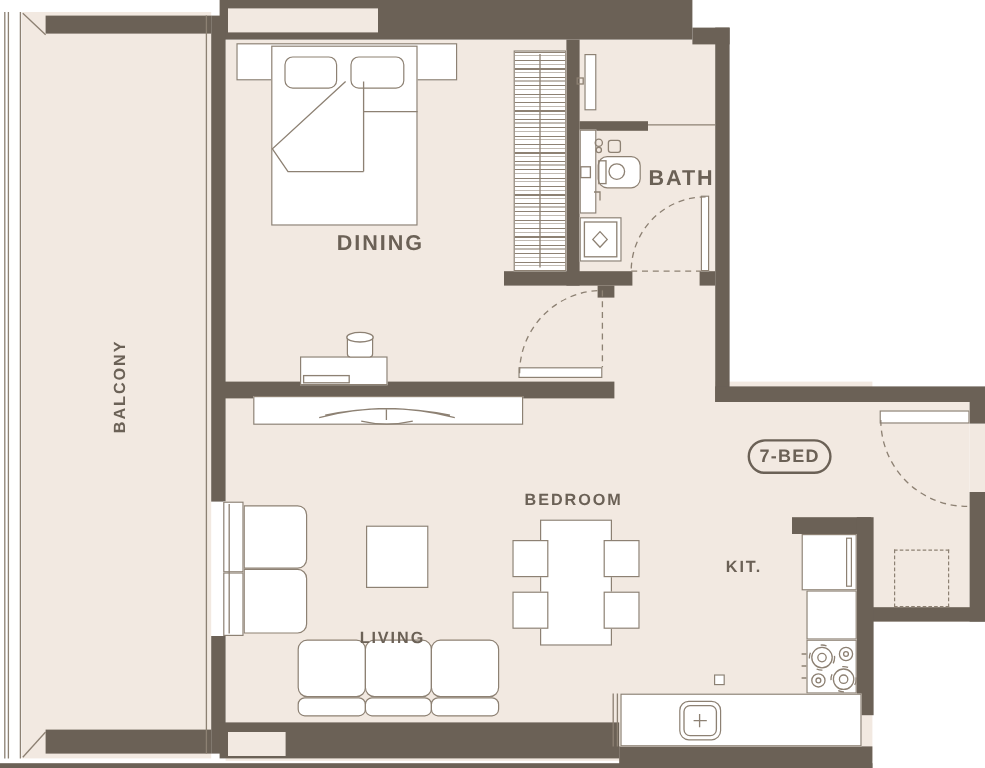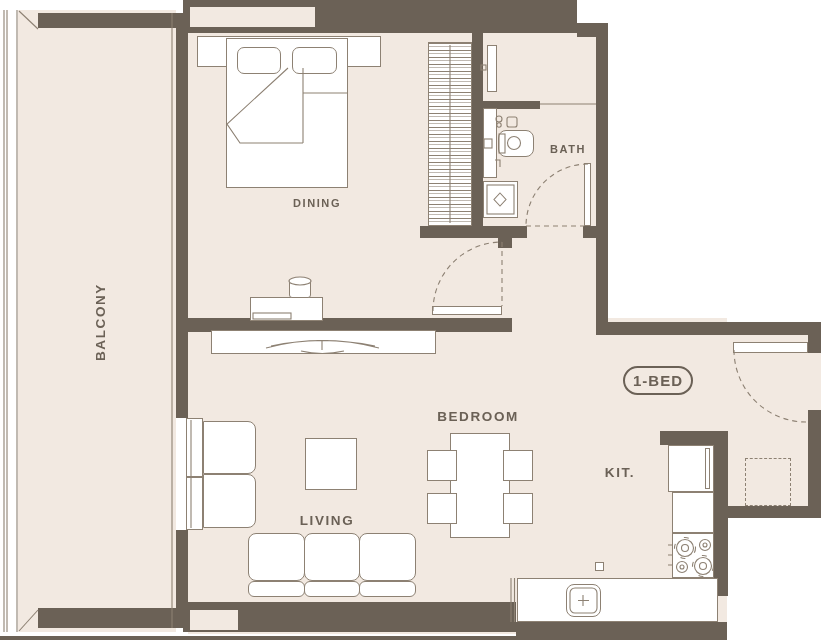--- a/index.html
+++ b/index.html
@@ -6,21 +6,21 @@
     --wall:#6b6156; --floor:#f2e9e1; --line:#8d8173; --text:#6b6156; --furn:#ffffff;
   }
   html,body{margin:0;padding:0;background:#ffffff;}
   #plan{position:relative;width:821px;height:640px;background:#ffffff;overflow:hidden;
         font-family:"Liberation Sans", sans-serif;}
   .floor{position:absolute;background:var(--floor);}
   .wall{position:absolute;background:var(--wall);}
   .furn{position:absolute;background:var(--furn);border:1px solid var(--line);box-sizing:border-box;}
   .label{position:absolute;color:var(--text);font-weight:600;letter-spacing:1.6px;
          transform:translate(-50%,-50%);white-space:nowrap;}
-  .lbl15{font-size:11px;} .lbl14{font-size:13.5px;}
+  .lbl15{font-size:18px;} .lbl14{font-size:13.5px;}
   .rot{transform:translate(-50%,-50%) rotate(-90deg);}
   #badge{position:absolute;left:623px;top:366px;width:70px;height:29px;border:2px solid var(--text);
          border-radius:16px;display:flex;align-items:center;justify-content:center;
          color:var(--text);font-weight:600;font-size:15px;letter-spacing:1px;background:var(--floor);box-sizing:border-box;}
   #wardrobe{position:absolute;left:428px;top:42px;width:44px;height:184px;background:#fff;
             border:1px solid var(--line);box-sizing:border-box;
             background-image:repeating-linear-gradient(to bottom,
               #8d8173 0 1px, rgba(141,129,115,0) 1px 3px,
               rgba(141,129,115,.55) 3px 4px, rgba(141,129,115,0) 4px 7px);}
   .dashedbox{position:absolute;border:1.5px dashed var(--line);box-sizing:border-box;}
@@ -167,17 +167,17 @@
       <path d="M433 311 A69 69 0 0 1 502 242"></path>
       <line x1="502" y1="242" x2="502" y2="306"></line>
       <path d="M734 350 A72 72 0 0 0 806 422"></path>
     </g>
   </svg>
 
   <div class="label lbl14 rot" style="left:100px;top:322px;">BALCONY</div>
   <div class="label lbl15" style="left:317px;top:203px;">DINING</div>
   <div class="label lbl15" style="left:568px;top:149px;">BATH</div>
   <div class="label lbl14" style="left:478px;top:416px;">BEDROOM</div>
-  <div class="label lbl14" style="left:327px;top:520px;">LIVING</div>
+  <div class="label lbl14" style="left:327px;top:531px;">LIVING</div>
   <div class="label lbl14" style="left:602px;top:472px;padding-left:36px;">KIT.</div>
-  <div id="badge">1-BED</div>
+  <div id="badge">7-BED</div>
 
 </div>
 
 </body></html>

